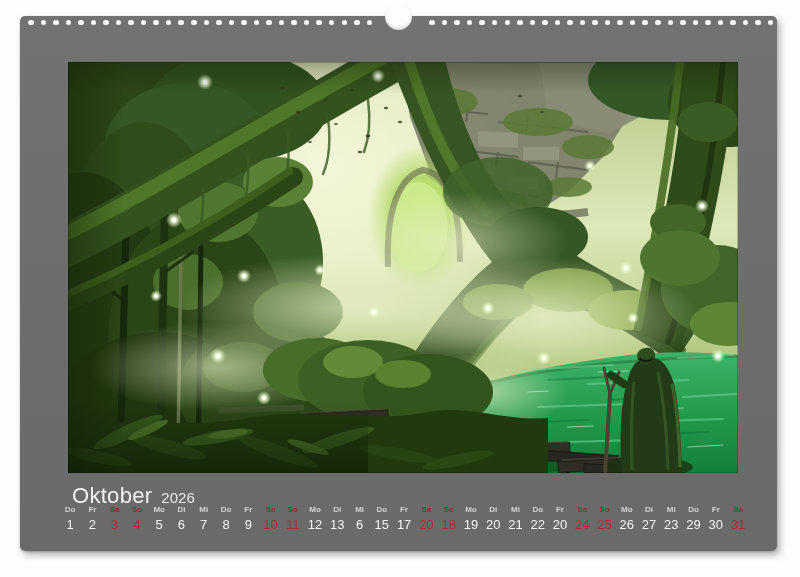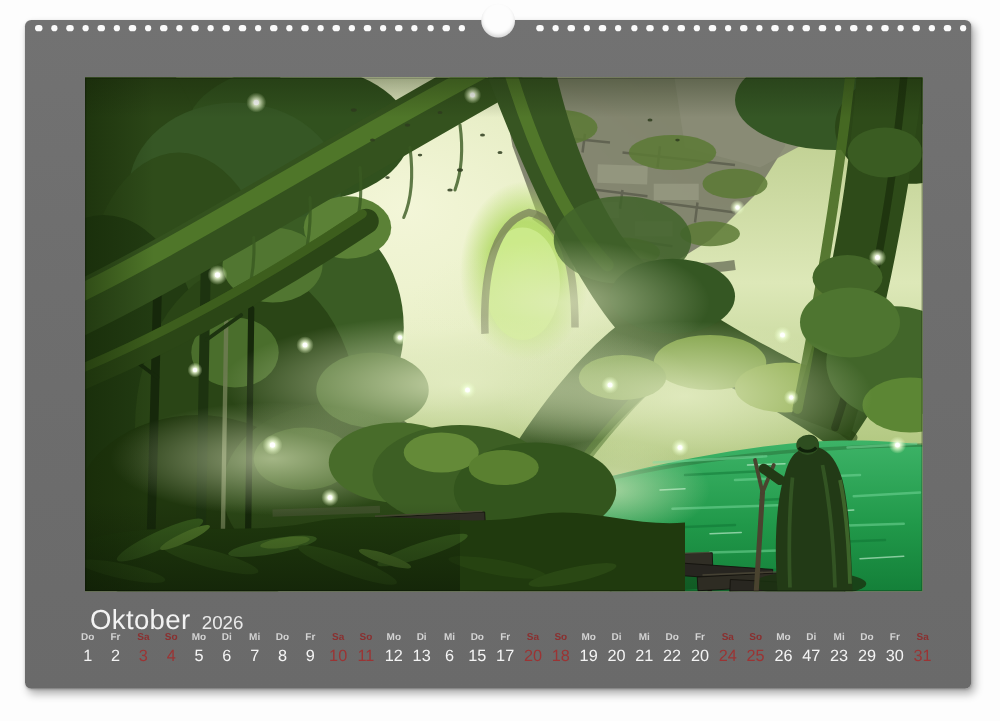--- a/index.html
+++ b/index.html
@@ -534,21 +534,21 @@
         <div class="day weekend">
           <span class="wd">So</span>
           <span class="dt">25</span>
         </div>
         <div class="day">
           <span class="wd">Mo</span>
           <span class="dt">26</span>
         </div>
         <div class="day">
           <span class="wd">Di</span>
-          <span class="dt">47</span>
+          <span class="dt">27</span>
         </div>
         <div class="day">
           <span class="wd">Mi</span>
           <span class="dt">23</span>
         </div>
         <div class="day">
           <span class="wd">Do</span>
           <span class="dt">29</span>
         </div>
         <div class="day">

